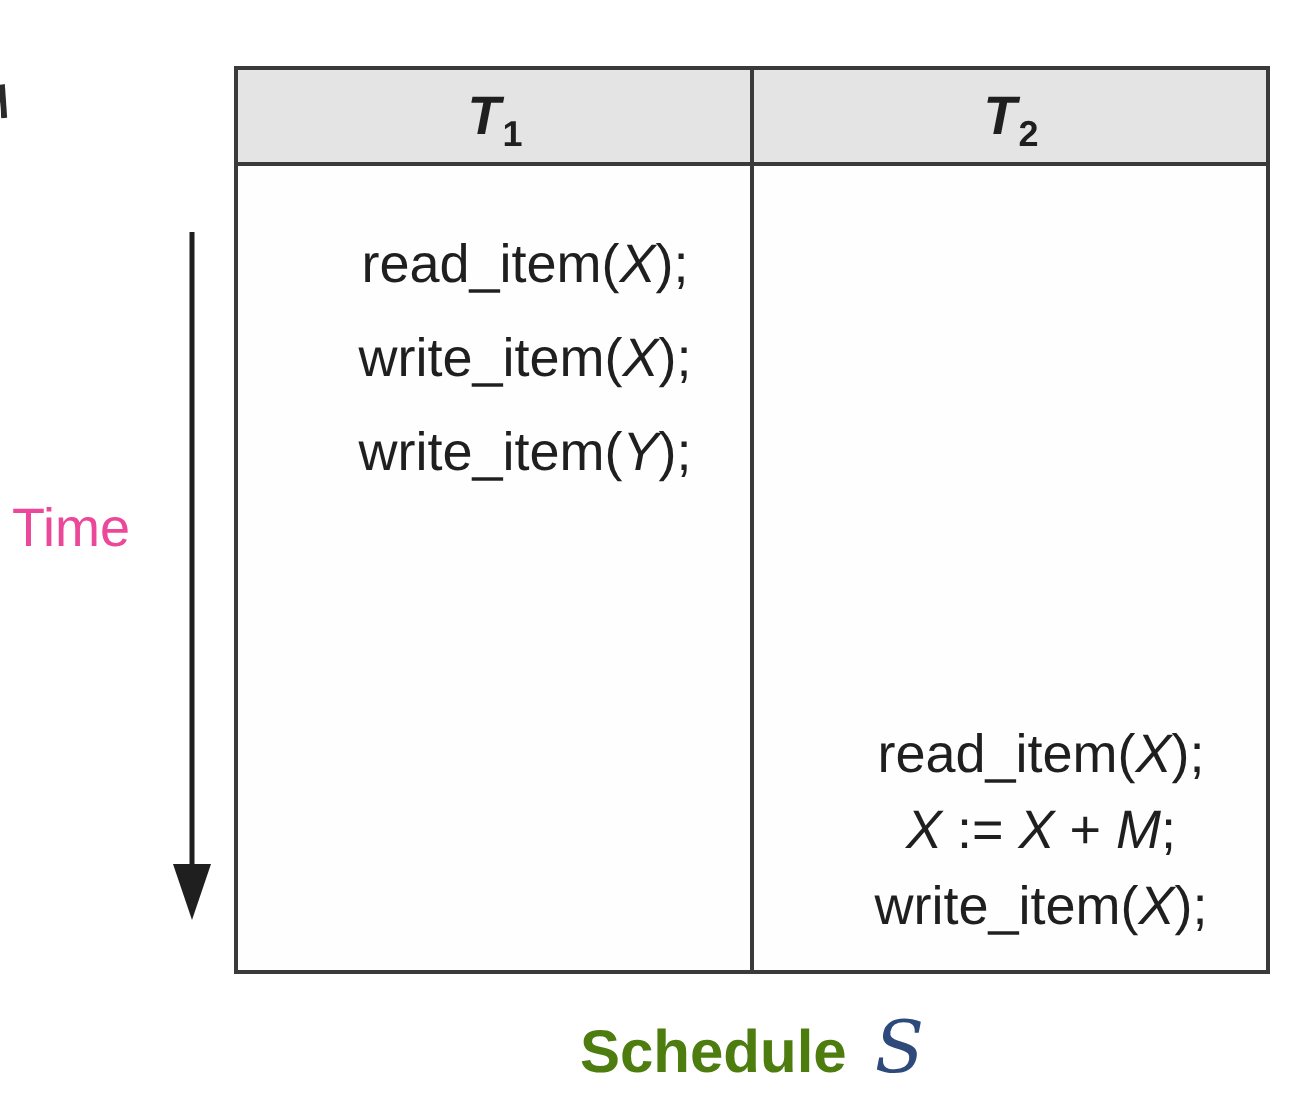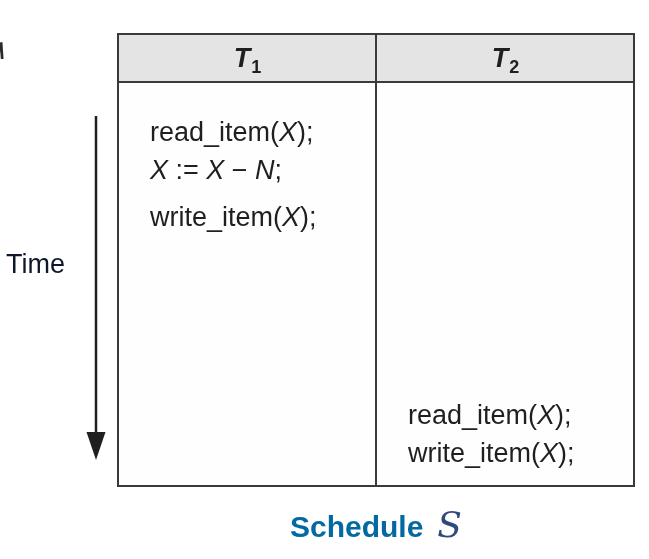--- a/index.html
+++ b/index.html
@@ -24,21 +24,21 @@
     border-radius: 0 0 4px 0;
     transform: rotate(-4deg);
   }
 
   .time-label {
     position: absolute;
     left: 6px;
     top: 249px;
     font-size: 27px;
     line-height: 30px;
-    color: #0f172a;
+    color: #ec4899;
   }
 
   .time-arrow {
     position: absolute;
     left: 84px;
     top: 116px;
   }
 
   .schedule-table {
     position: absolute;
@@ -76,20 +76,21 @@
     line-height: 1;
     position: relative;
     top: 9px;
     left: 1px;
   }
 
   .body-row {
     display: flex;
     flex: 1 1 auto;
     min-height: 0;
+    text-align: center;
   }
   .cell {
     flex: 1 1 0;
     box-sizing: border-box;
   }
   .t1-cell { padding: 30px 0 0 31px; }
   .t2-cell {
     border-left: 2px solid #3a3a3a;
     display: flex;
     flex-direction: column;
@@ -109,21 +110,21 @@
     position: absolute;
     left: 117px;
     top: 504px;
     width: 518px;
     text-align: center;
     white-space: nowrap;
   }
   .caption-label {
     font-size: 30px;
     font-weight: bold;
-    color: #0369a1;
+    color: #4d7c0f;
   }
   .caption-s {
     font-family: "DejaVu Serif", serif;
     font-style: italic;
     font-size: 36px;
     color: #2e4a7a;
     margin-left: 14px;
   }
 </style>
 </head>
@@ -151,32 +152,33 @@
         <span class="t-base">T</span>
           <span class="t-sub">2</span>
       </div>
     </div>
 
     <div class="body-row">
 
       <div class="cell t1-cell">
         <div class="op-group">
           <div class="op-line"><span>read_item(</span><span class="var">X</span><span>);</span></div>
-          <div class="op-line"><span class="var">X</span><span> := </span><span class="var">X</span><span> − </span><span class="var">N</span><span>;</span></div>
         </div>
         <div class="op-group">
           <div class="op-line"><span>write_item(</span><span class="var">X</span><span>);</span></div>
         </div>
         <div class="op-group">
+          <div class="op-line"><span>write_item(</span><span class="var">Y</span><span>);</span></div>
         </div>
       </div>
 
       <div class="cell t2-cell">
         <div class="op-group">
           <div class="op-line"><span>read_item(</span><span class="var">X</span><span>);</span></div>
+          <div class="op-line"><span class="var">X</span><span> := </span><span class="var">X</span><span> + </span><span class="var">M</span><span>;</span></div>
           <div class="op-line"><span>write_item(</span><span class="var">X</span><span>);</span></div>
         </div>
       </div>
 
     </div>
   </div>
 
   <div class="caption">
     <span class="caption-label">Schedule</span><span class="caption-s">S</span>
   </div>

